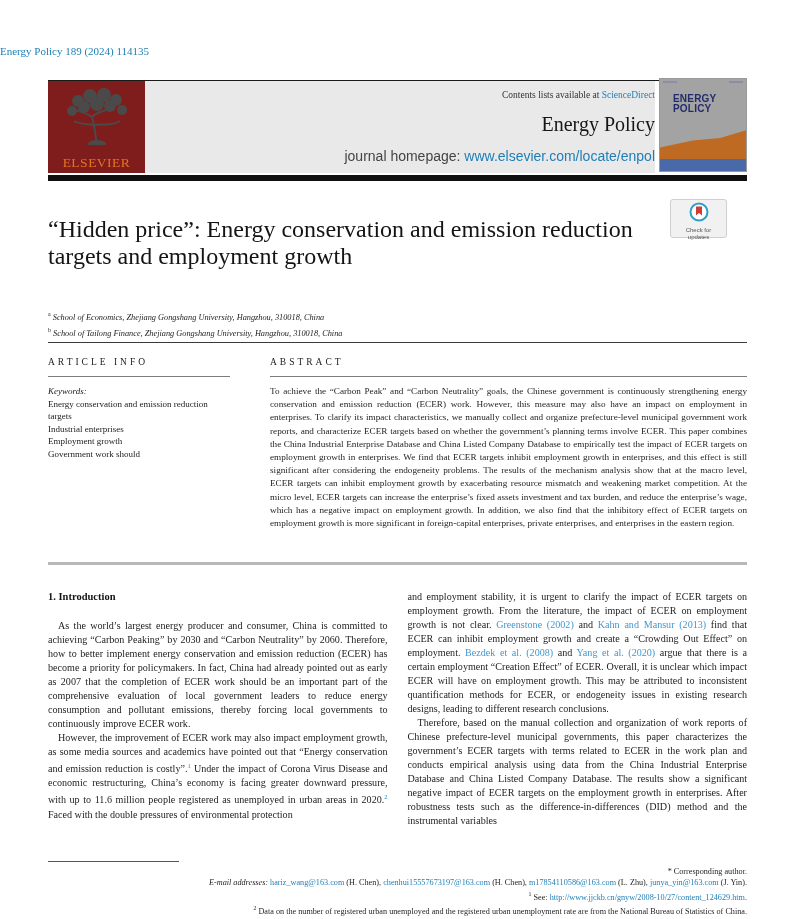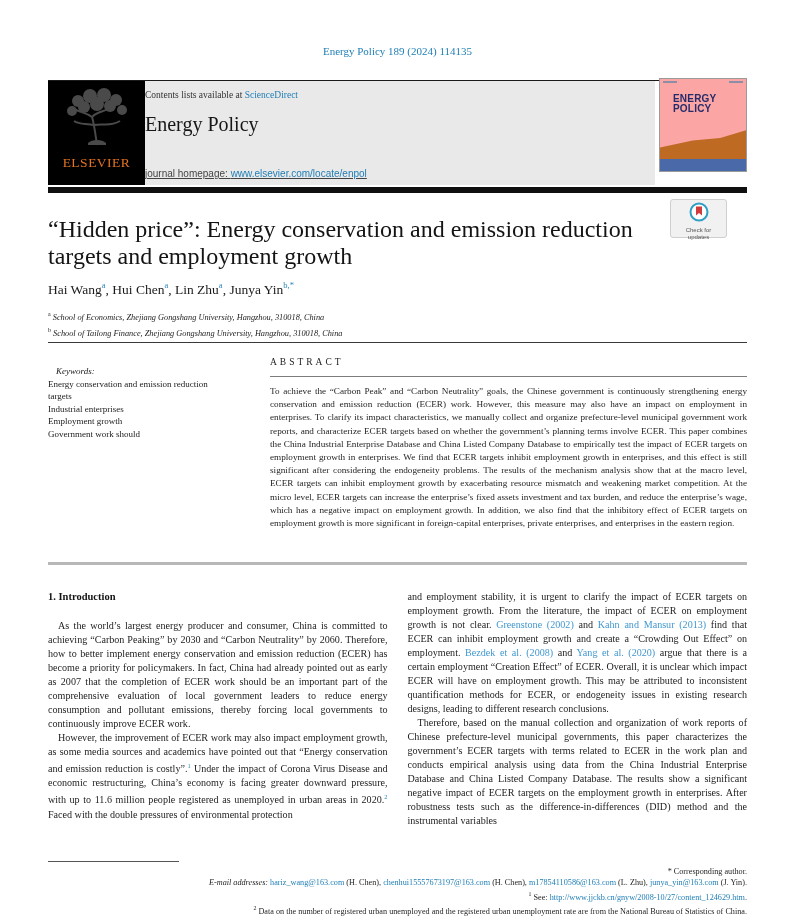--- a/index.html
+++ b/index.html
@@ -4,36 +4,36 @@
 <style>
   * { margin:0; padding:0; box-sizing:border-box; }
   html,body { background:#ffffff; }
   .page {
     position:relative; width:795px; height:919px; overflow:hidden;
     background:#ffffff; font-family:"Liberation Serif", serif; color:#1f1f1f;
   }
   .link { color:#1e7eb5; text-decoration:none; cursor:pointer; }
   .cite { color:#4197cf; cursor:pointer; }
   .journal-ref {
-    position:absolute; top:45px; left:0; width:100%; text-align:center;
+    position:absolute; top:45px; left:0; width:100%; 
     font-size:11px; color:#1e7eb5;
   }
   
   .header { position:absolute; top:80px; left:48px; width:699px; border-top:1px solid #1a1a1a; }
   .header-row { display:flex; align-items:stretch; }
-  .logo-area { width:97px; padding-top:6px; text-align:center; background:#000000; }
+  .logo-area { width:97px; padding-top:6px; text-align:center; background:#7f1d1d; }
   .elsevier-word { font-size:13.5px; color:#e8731e; letter-spacing:0.5px; margin-top:-2px; }
   .graybox {
-    flex:1; background:#e9e9e9; height:104px; text-align:left; padding-top:9px;
+    flex:1; background:#e9e9e9; height:92px; text-align:right; padding-top:9px;
     margin-right:4px;
   }
   .contents-line { font-size:9.5px; color:#333; }
   .journal-name { font-size:20px; color:#161616; margin-top:13px; }
-  .homepage-line { font-size:10px; color:#444; margin-top:32px; font-family:"Liberation Sans", sans-serif;text-decoration:underline; }
-  .cover { width:88px; height:94px; margin-top:-3px; border:1px solid #9a9a9a; display:flex; flex-direction:column; background:#fca5a5; }
+  .homepage-line { font-size:14px; color:#444; margin-top:12px; font-family:"Liberation Sans", sans-serif; }
+  .cover { width:88px; height:94px; margin-top:-3px; border:1px solid #9a9a9a; display:flex; flex-direction:column; background:#a3a3a3; }
   .cover-top { height:8px; display:flex; justify-content:space-between; padding:2px 3px 0 3px; }
   .cover-top i { display:block; width:14px; height:2px; background:#8d8da6; }
   .cover-title { font-family:"Liberation Sans", sans-serif; font-weight:bold; font-size:10px; line-height:10px; color:#232b6a; padding:7px 0 0 13px; letter-spacing:0.2px; }
   .cover-fill { flex:1; }
   .cover-hill { height:30px; background:#bf6a22; clip-path:polygon(0 62%, 38% 38%, 70% 30%, 100% 4%, 100% 100%, 0 100%); }
   .cover-band { height:12px; background:#4a69a8; }
   .black-bar { height:6px; background:#101010; margin-top:2px; }
   
   .title {
     position:absolute; top:216px; left:48px; width:612px;
@@ -49,21 +49,21 @@
   .authors sup { font-size:8.5px; color:#2d87ba; }
   .affils { position:absolute; top:308px; left:48px; font-size:8.3px; font-style:italic; line-height:13px; color:#222; }
   .affils sup { font-size:6px; font-style:normal; }
   
   .rule-top { position:absolute; top:342px; left:48px; width:699px; border-top:1.5px solid #3a3a3a; }
   .info { position:absolute; top:357px; left:48px; width:699px; display:flex; }
   .info-left { width:182px; margin-right:40px; }
   .info-right { flex:1; }
   .sec-head { font-size:9.5px; letter-spacing:3px; color:#222; padding-bottom:9px; border-bottom:1px solid #7c7c7c; }
   .kw { margin-top:8px; font-size:9px; line-height:12.5px; color:#222; }
-  .kw-label { font-style:italic;margin-left:8px; }
+  .kw-label { font-style:italic; }
   .abstract-text { margin-top:8px; font-size:9.2px; line-height:13.2px; text-align:justify; color:#1f1f1f; }
   .divider { position:absolute; top:562px; left:48px; width:699px; height:3px; background:#b8b8b8; }
   
   .intro { position:absolute; top:590px; left:48px; width:699px; }
   .intro h2 { font-size:10.5px; font-weight:bold; color:#141414; margin-bottom:15px; }
   .cols { display:flex; gap:20px; }
   .col { width:343px; font-size:10.1px; line-height:14px; text-align:justify; color:#1c1c1c; }
   .col p { text-indent:10px; }
   .col p.noindent { text-indent:0; }
   .col sup.fnref { font-size:6.5px; color:#2d87ba; }
@@ -139,33 +139,31 @@
     <svg width="20" height="20" viewBox="0 0 20 20">
       <circle cx="10" cy="10" r="8.5" fill="#ffffff" stroke="#2f9fc4" stroke-width="2"></circle>
       <path d="M7 4.5 h6 v9 l-3 -2.6 l-3 2.6 z" fill="#d23b3b"></path>
     </svg>
     <div class="badge-text">
       <div>Check for</div>
       <div>updates</div>
     </div>
   </div>
 
-  <div class="authors">
-    <span>Hai Wang</span><sup>a</sup><span>, Hui Chen</span><sup>a</sup><span>, Lin Zhu</span><sup>a</sup><span>, Junya Yin</span><sup>b,*</sup>
-  </div>
 
   <div class="affils">
     <div><sup>a</sup><span> School of Economics, Zhejiang Gongshang University, Hangzhou, 310018, China</span></div>
     <div><sup>b</sup><span> School of Tailong Finance, Zhejiang Gongshang University, Hangzhou, 310018, China</span></div>
   </div>
 
   <div class="rule-top"></div>
 
   <div class="info">
     <div class="info-left">
+      <div class="sec-head">ARTICLE INFO</div>
       <div class="kw">
         <div class="kw-label">Keywords:</div>
         <div>Energy conservation and emission reduction targets</div>
         <div>Industrial enterprises</div>
         <div>Employment growth</div>
         <div>Government work should</div>
       </div>
     </div>
     <div class="info-right">
       <div class="sec-head">ABSTRACT</div>

